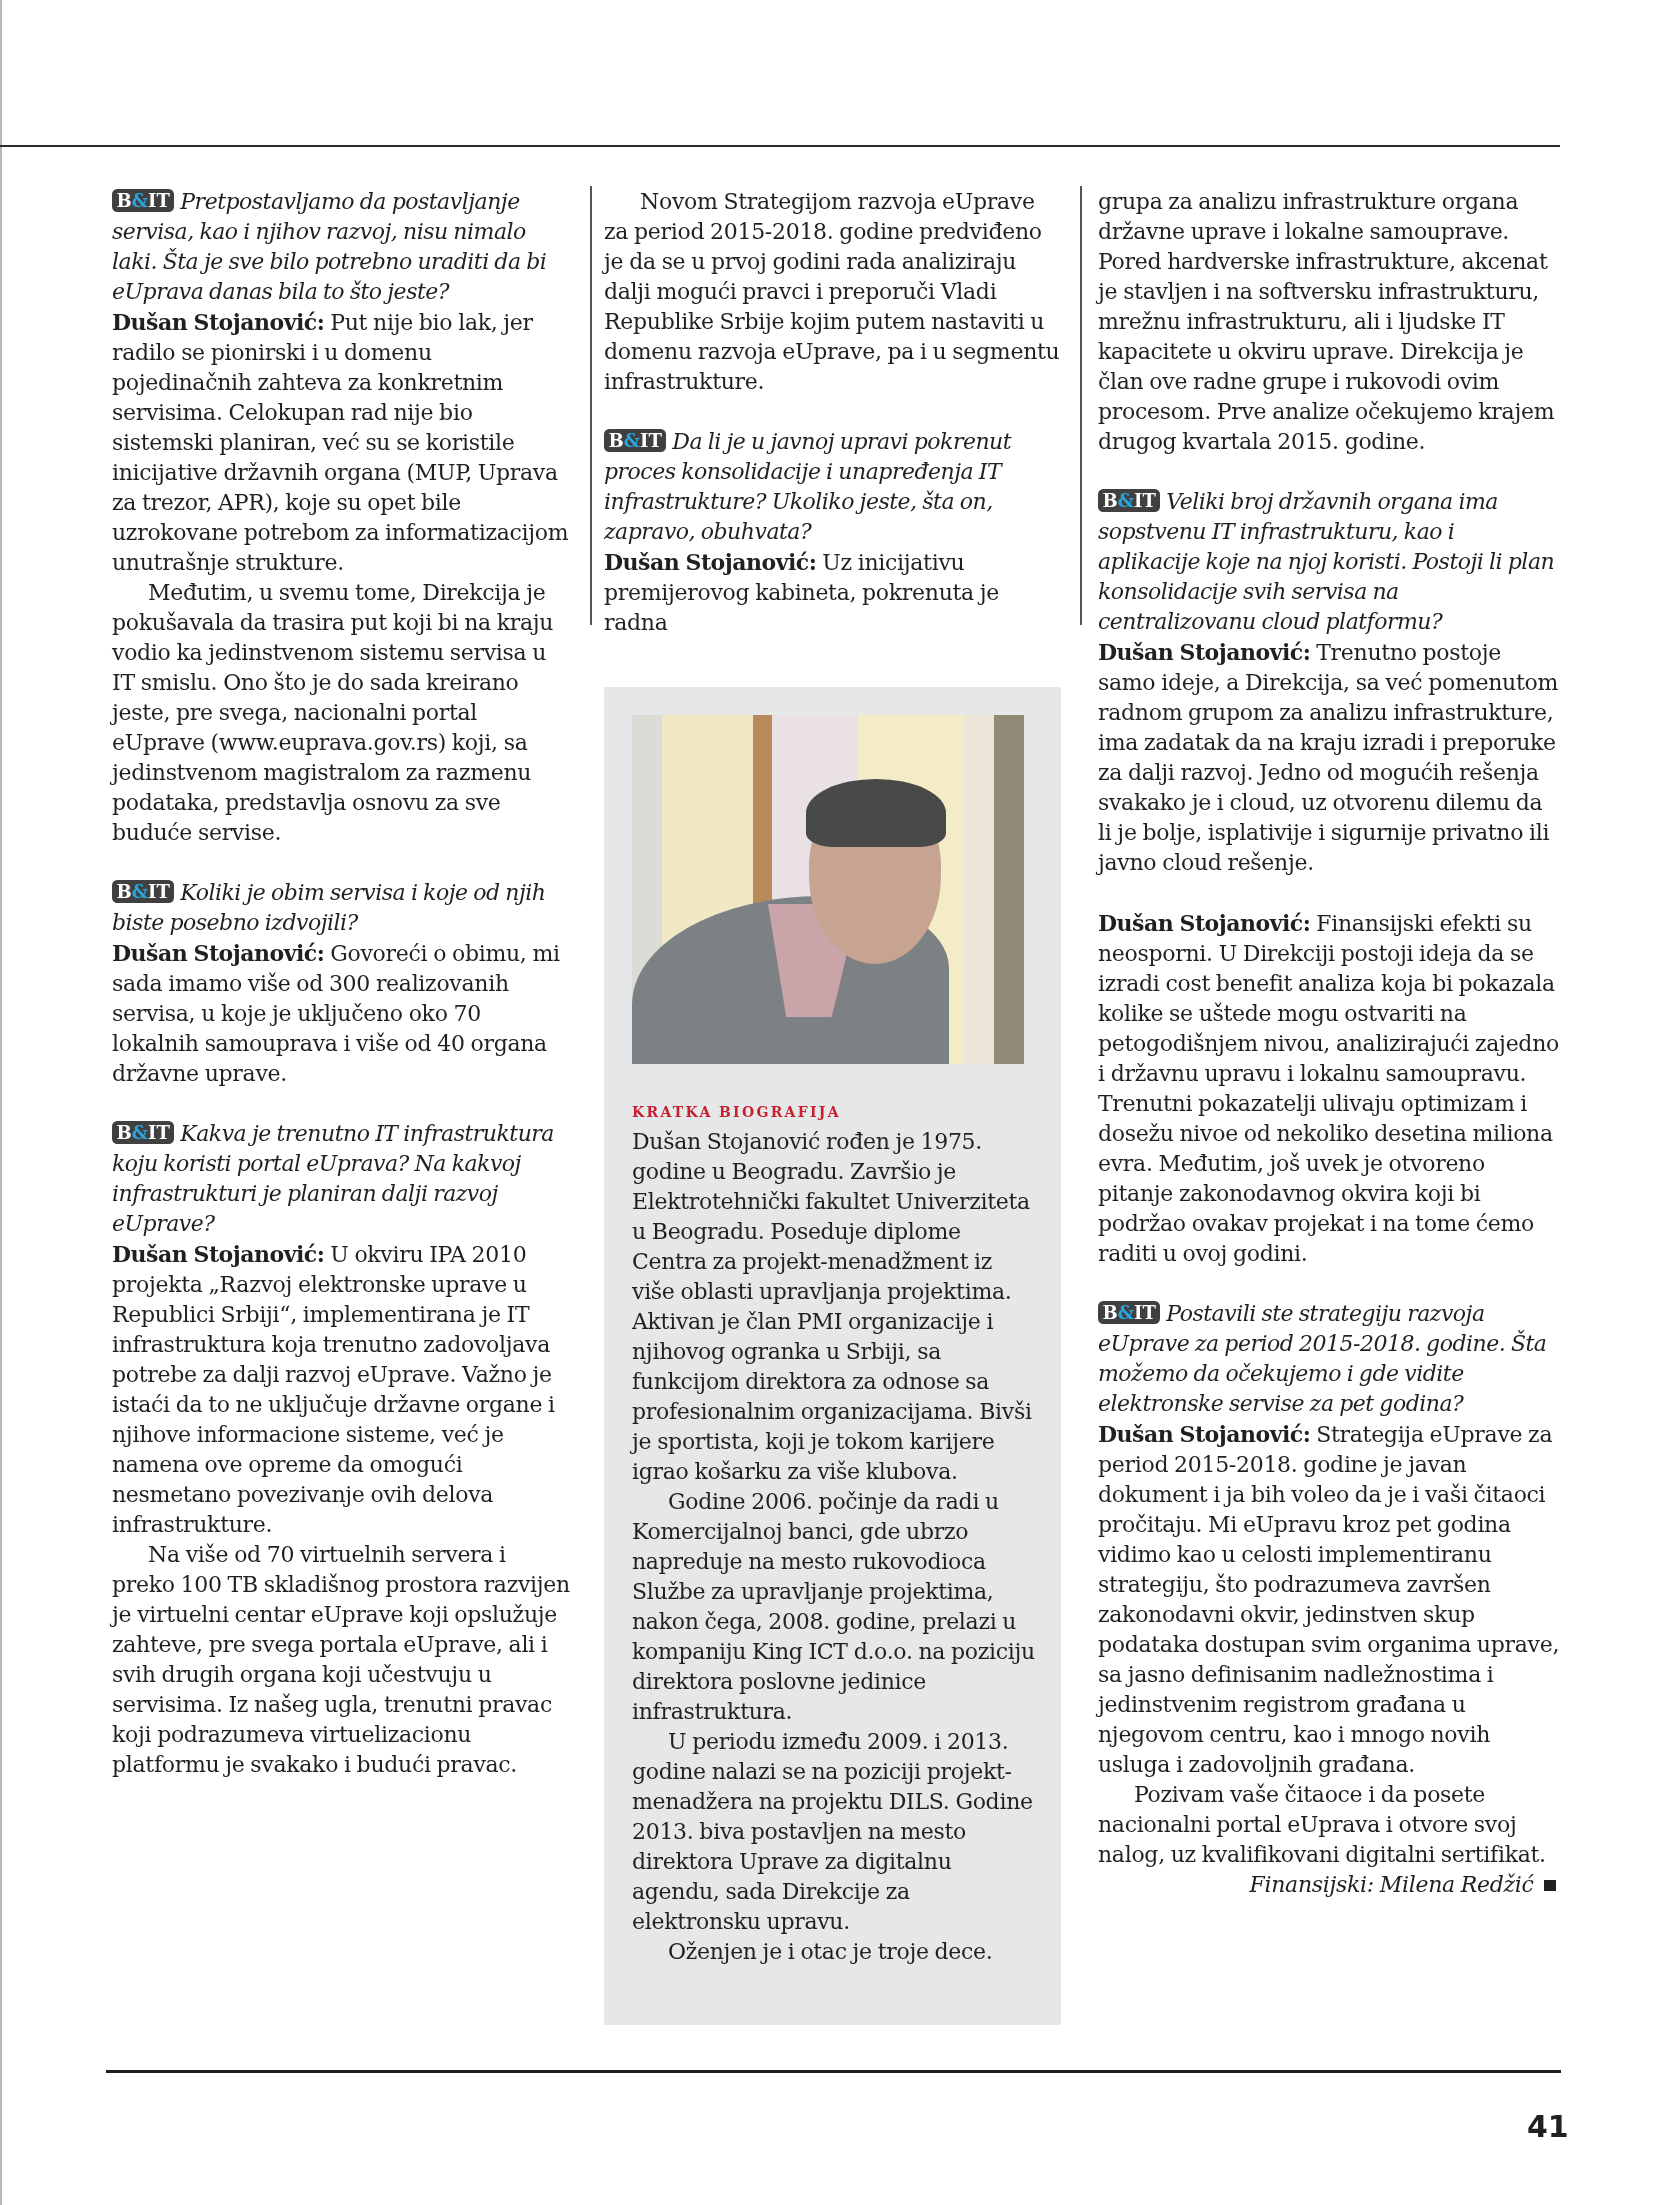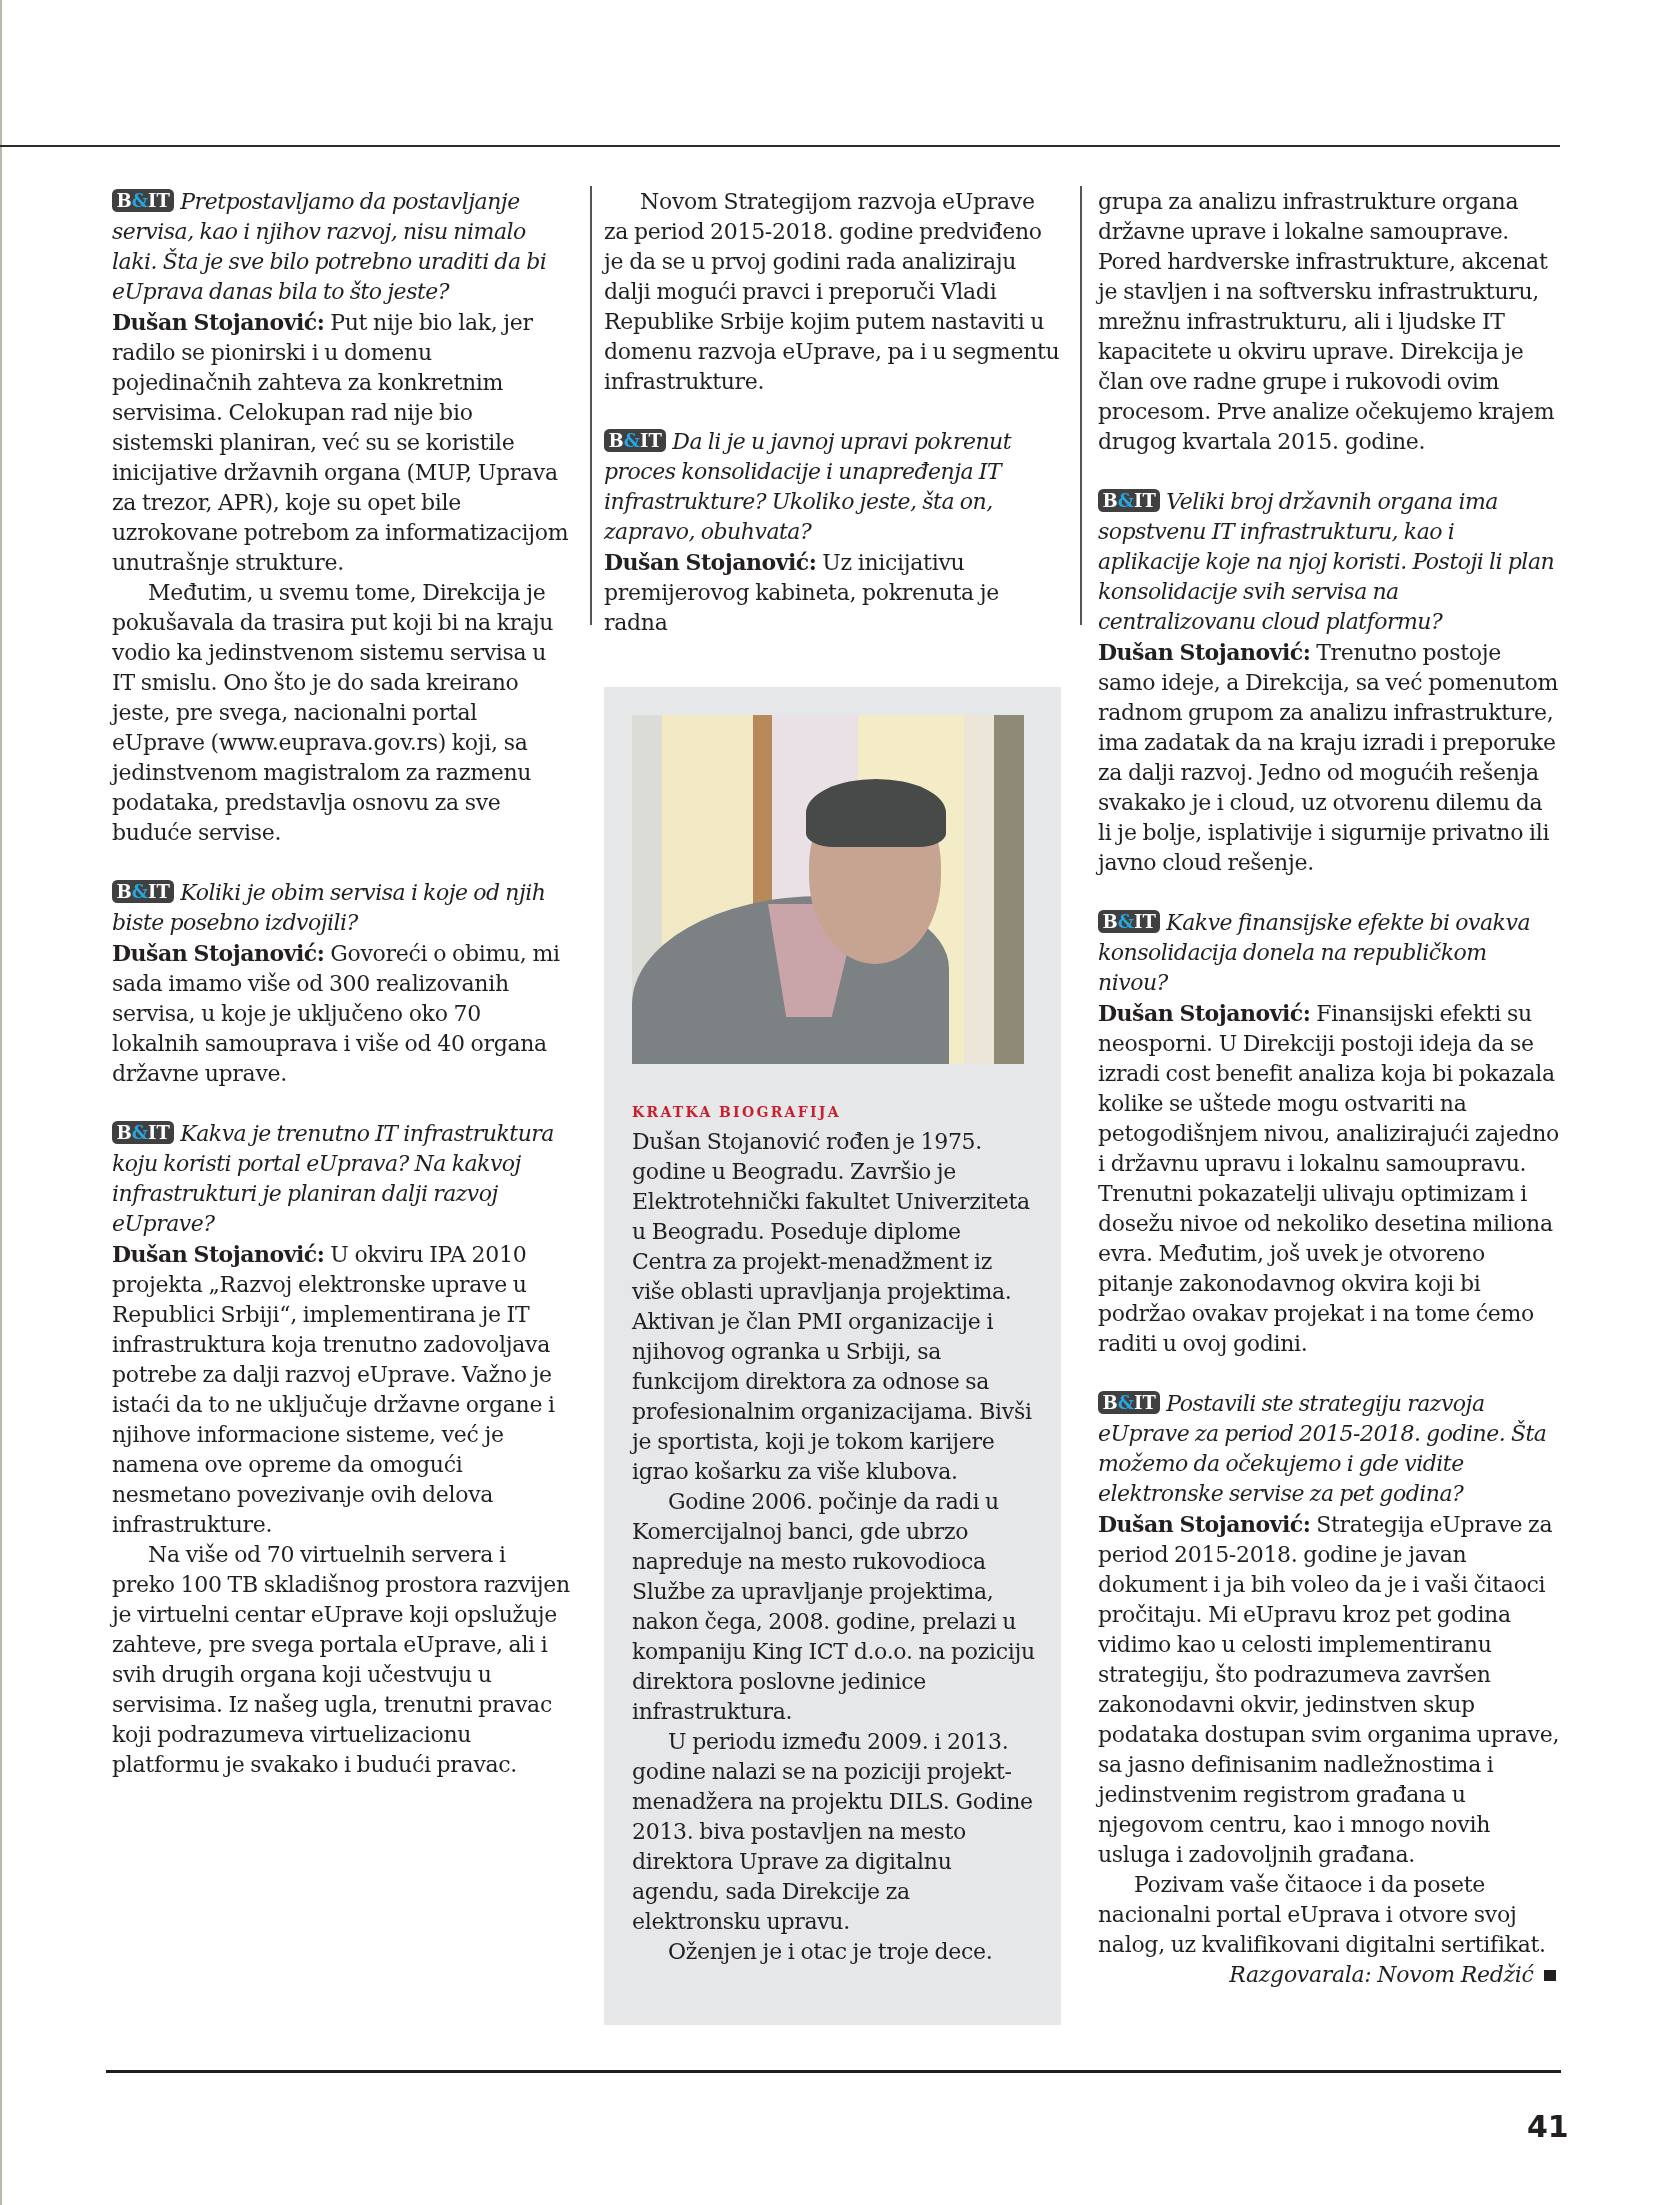--- a/index.html
+++ b/index.html
@@ -112,28 +112,25 @@
 </div>
 
 <div class="col col3">
   <p>grupa za analizu infrastrukture organa državne uprave i lokalne samouprave. Pored hardverske infrastrukture, akcenat je stavljen i na softversku infrastrukturu, mrežnu infrastrukturu, ali i ljudske IT kapacitete u okviru uprave. Direkcija je član ove radne grupe i rukovodi ovim procesom. Prve analize očekujemo krajem drugog kvartala 2015. godine.</p>
   <div class="gap"></div>
   <p class="q">
     <span class="badge"><span>B</span><span class="amp">&amp;</span><span>IT</span></span><span>Veliki broj državnih organa ima sopstvenu IT infrastrukturu, kao i aplikacije koje na njoj koristi. Postoji li plan konsolidacije svih servisa na centralizovanu cloud platformu?</span>
   </p>
   <p><span class="speaker">Dušan Stojanović:</span> <span>Trenutno postoje samo ideje, a Direkcija, sa već pomenutom radnom grupom za analizu infrastrukture, ima zadatak da na kraju izradi i preporuke za dalji razvoj. Jedno od mogućih rešenja svakako je i cloud, uz otvorenu dilemu da li je bolje, isplativije i sigurnije privatno ili javno cloud rešenje.</span></p>
   <div class="gap"></div>
-  <p class="q">
-    <span class="badge"><span>B</span><span class="amp">&amp;</span><span>IT</span></span><span>Kakve finansijske efekte bi ovakva konsolidacija donela na republičkom nivou?</span>
-  </p>
   <p><span class="speaker">Dušan Stojanović:</span> <span>Finansijski efekti su neosporni. U Direkciji postoji ideja da se izradi cost benefit analiza koja bi pokazala kolike se uštede mogu ostvariti na petogodišnjem nivou, analizirajući zajedno i državnu upravu i lokalnu samoupravu. Trenutni pokazatelji ulivaju optimizam i dosežu nivoe od nekoliko desetina miliona evra. Međutim, još uvek je otvoreno pitanje zakonodavnog okvira koji bi podržao ovakav projekat i na tome ćemo raditi u ovoj godini.</span></p>
   <div class="gap"></div>
   <p class="q">
     <span class="badge"><span>B</span><span class="amp">&amp;</span><span>IT</span></span><span>Postavili ste strategiju razvoja eUprave za period 2015-2018. godine. Šta možemo da očekujemo i gde vidite elektronske servise za pet godina?</span>
   </p>
   <p><span class="speaker">Dušan Stojanović:</span> <span>Strategija eUprave za period 2015-2018. godine je javan dokument i ja bih voleo da je i vaši čitaoci pročitaju. Mi eUpravu kroz pet godina vidimo kao u celosti implementiranu strategiju, što podrazumeva završen zakonodavni okvir, jedinstven skup podataka dostupan svim organima uprave, sa jasno definisanim nadležnostima i jedinstvenim registrom građana u njegovom centru, kao i mnogo novih usluga i zadovoljnih građana.</span></p>
   <p class="indent">Pozivam vaše čitaoce i da posete nacionalni portal eUprava i otvore svoj nalog, uz kvalifikovani digitalni sertifikat.</p>
-  <p class="byline"><span>Razgovarala: Novom Redžić</span><span class="endmark"></span></p>
+  <p class="byline"><span>Finansijski: Milena Redžić</span><span class="endmark"></span></p>
 </div>
 
 <div class="rule bottom"></div>
 <div class="pagenum">41</div>
 
 
 </body></html>

